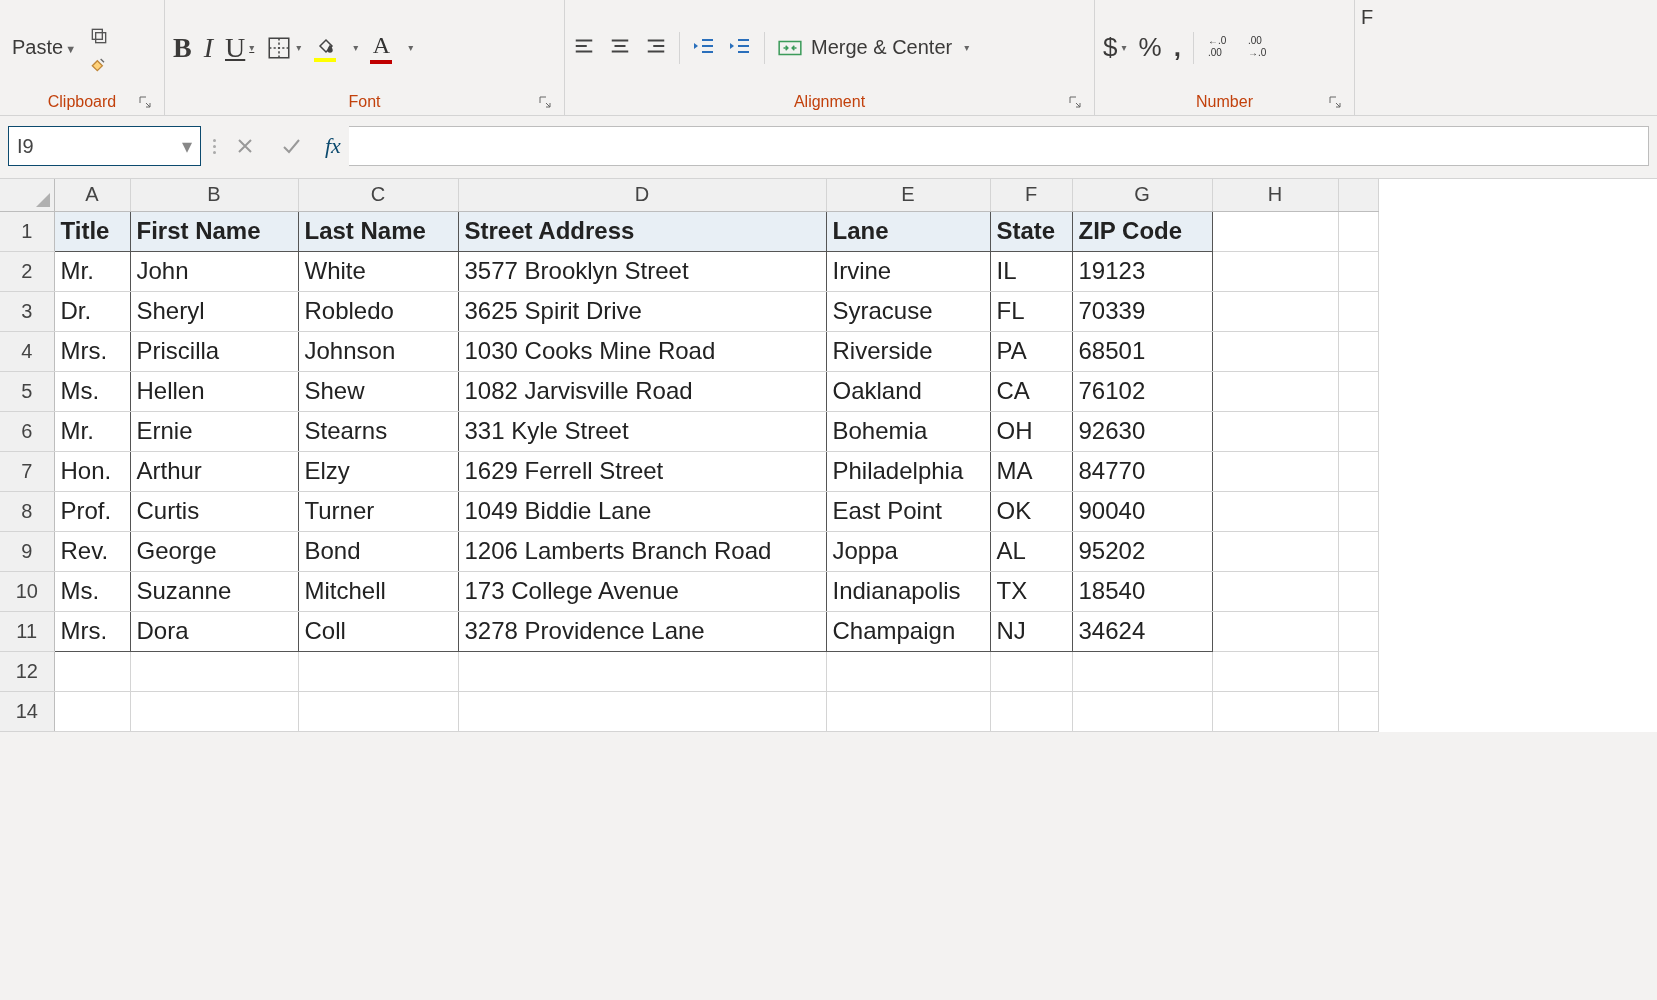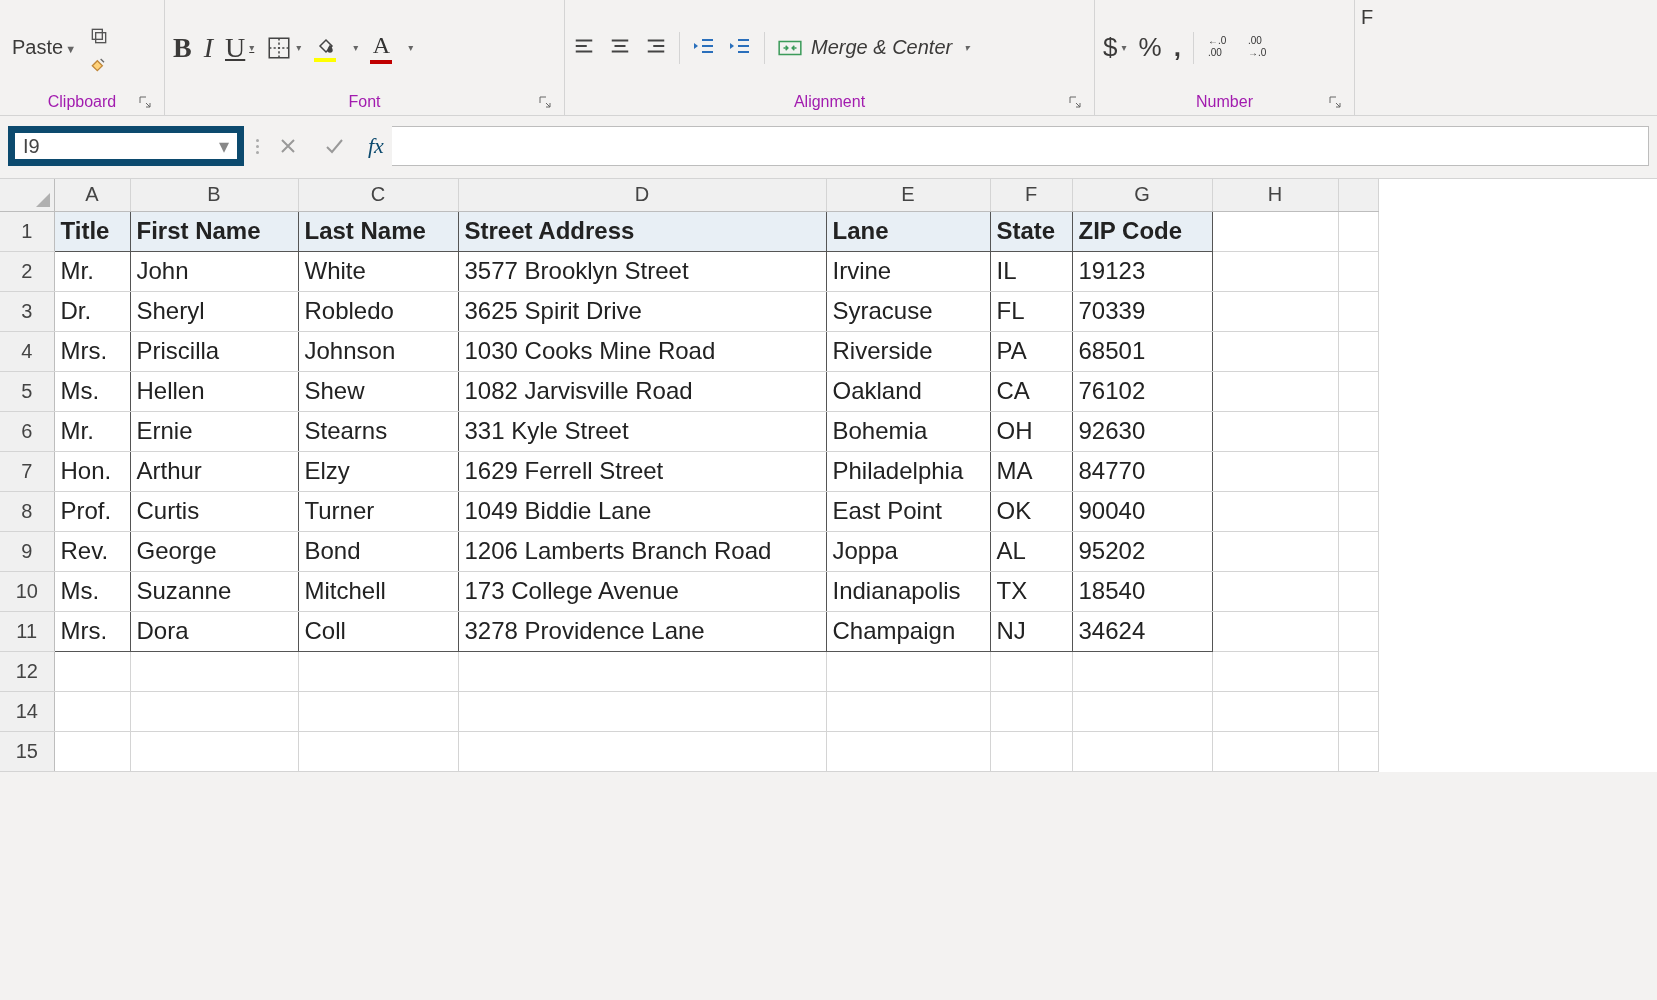--- a/index.html
+++ b/index.html
@@ -29,21 +29,21 @@
     display: flex;
     align-items: center;
     flex: 1;
     gap: 12px;
   }
   .ribbon-group-footer {
     display: flex;
     align-items: center;
     justify-content: center;
     height: 22px;
-    color: #a21caf;
+    color: #c2410c;
     font-size: 16px;
     position: relative;
   }
   .dialog-launcher {
     position: absolute;
     right: 2px;
     bottom: 2px;
     width: 16px;
     height: 16px;
     cursor: pointer;
@@ -82,21 +82,21 @@
   .borders-btn svg { width:26px; height:26px; }
   .fill-btn, .fontcolor-btn { display:flex; flex-direction:column; align-items:center; cursor:pointer;}
   .fill-btn svg { width:24px; height:24px; }
   .color-bar { width: 22px; height: 4px; margin-top:1px;}
 
   
   .alignment-group { width: 530px; }
   .align-row { display:flex; align-items:center; gap: 14px;}
   .align-btn svg { width: 22px; height: 22px; cursor:pointer; color:#444;}
   .indent-btn svg { width: 24px; height: 24px; cursor:pointer; color:#444;}
-  .merge-btn { display:flex; align-items:center; gap:8px; cursor:pointer; color:#3b3a39; font-size:20px;font-style:italic;}
+  .merge-btn { display:flex; align-items:center; gap:8px; cursor:pointer; color:#3b3a39; font-size:20px;}
   .merge-btn svg { width:26px; height:26px; color:#3b9b5a;}
 
   
   .number-group { width: 260px; }
   .num-btn { font-size: 26px; cursor:pointer; color:#3b3a39; display:flex; align-items:center;}
   .dec-btn svg { width:28px; height:28px; cursor:pointer; color:#3b3a39;}
 
   
   .partial-group { flex:1; padding:6px 6px; font-size:20px; color:#3b3a39;}
 
@@ -104,22 +104,22 @@
   .formula-bar {
     display: flex;
     align-items: center;
     background: #f3f2f1;
     padding: 10px 8px 12px 8px;
     gap: 10px;
     border-bottom: 1px solid #d4d4d4;
   }
   .name-box {
     background: white;
-    border: 7px solid #0c4a6e;
-    width: 236px;
+    border: 1px solid #0c4a6e;
+    width: 193px;
     height: 40px;
     display: flex;
     align-items: center;
     padding: 0 8px;
     font-size: 20px;
     color: #444;
     justify-content: space-between;
   }
   .name-box .dd { color:#888; cursor:pointer;}
   .fb-sep { width:6px; display:flex; flex-direction:column; gap:3px; align-items:center;}
@@ -558,27 +558,15 @@
           <td class="cell"></td>
           <td class="cell"></td>
           <td class="cell"></td>
           <td class="cell"></td>
           <td class="cell"></td>
           <td class="cell"></td>
           <td class="cell"></td>
           <td class="cell"></td>
           <td class="cell"></td>
         </tr>
-        <tr>
-          <th class="row-head">15</th>
-          <td class="cell"></td>
-          <td class="cell"></td>
-          <td class="cell"></td>
-          <td class="cell"></td>
-          <td class="cell"></td>
-          <td class="cell"></td>
-          <td class="cell"></td>
-          <td class="cell"></td>
-          <td class="cell"></td>
-        </tr>
       </tbody>
   </table>
 </div>
 
 </body></html>

